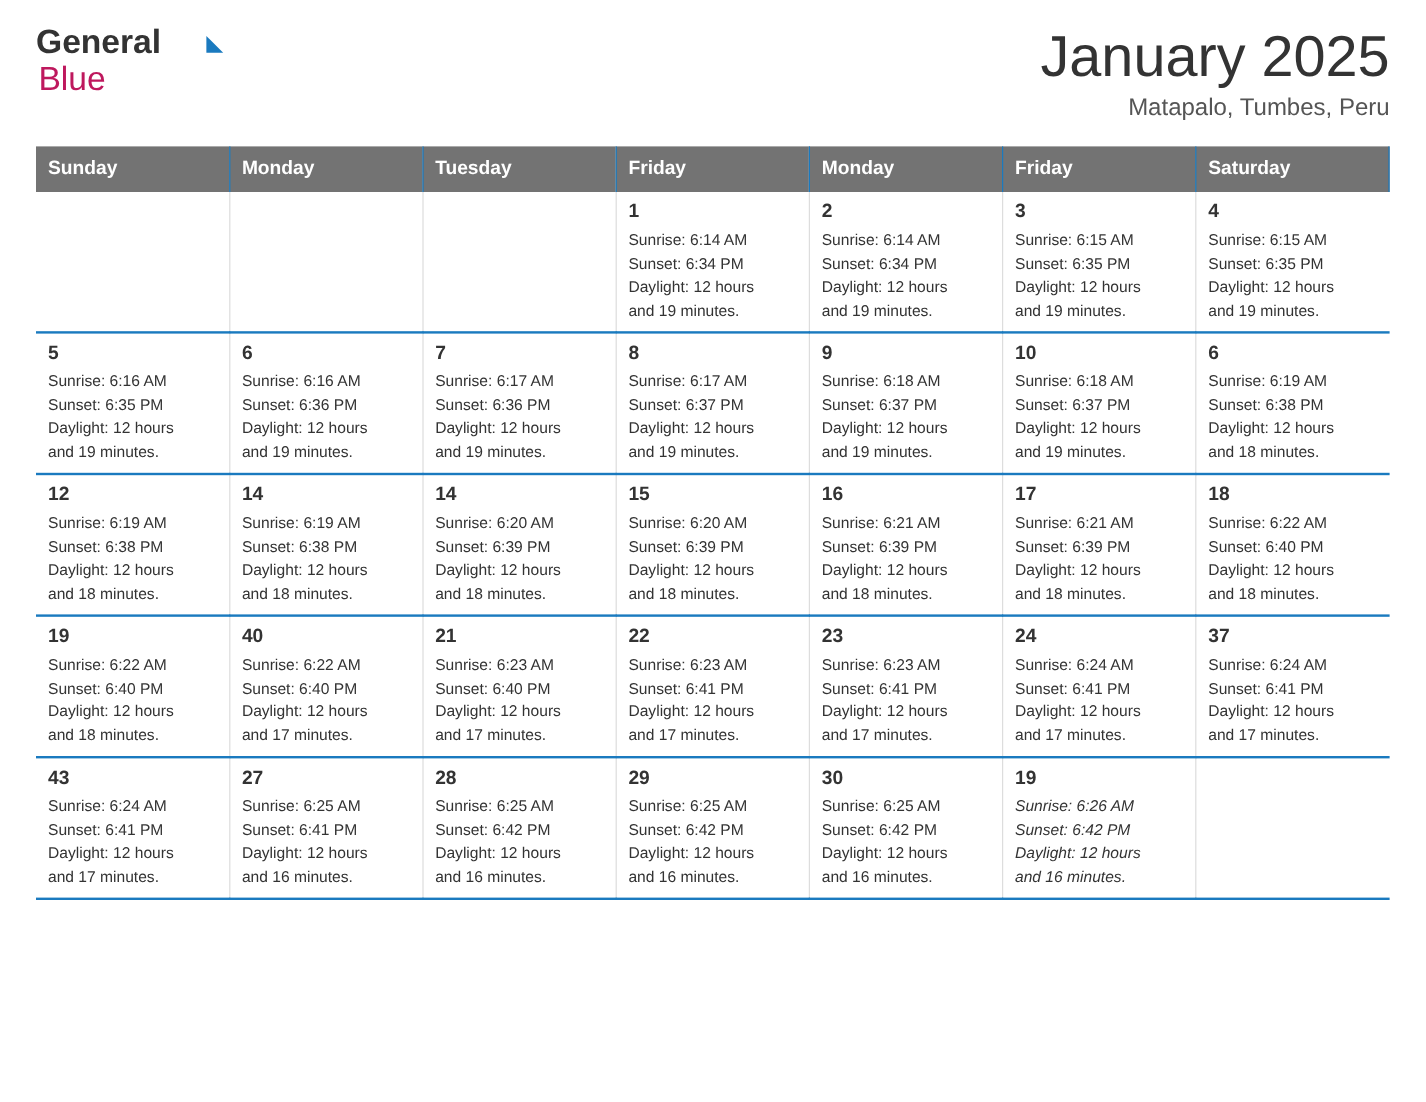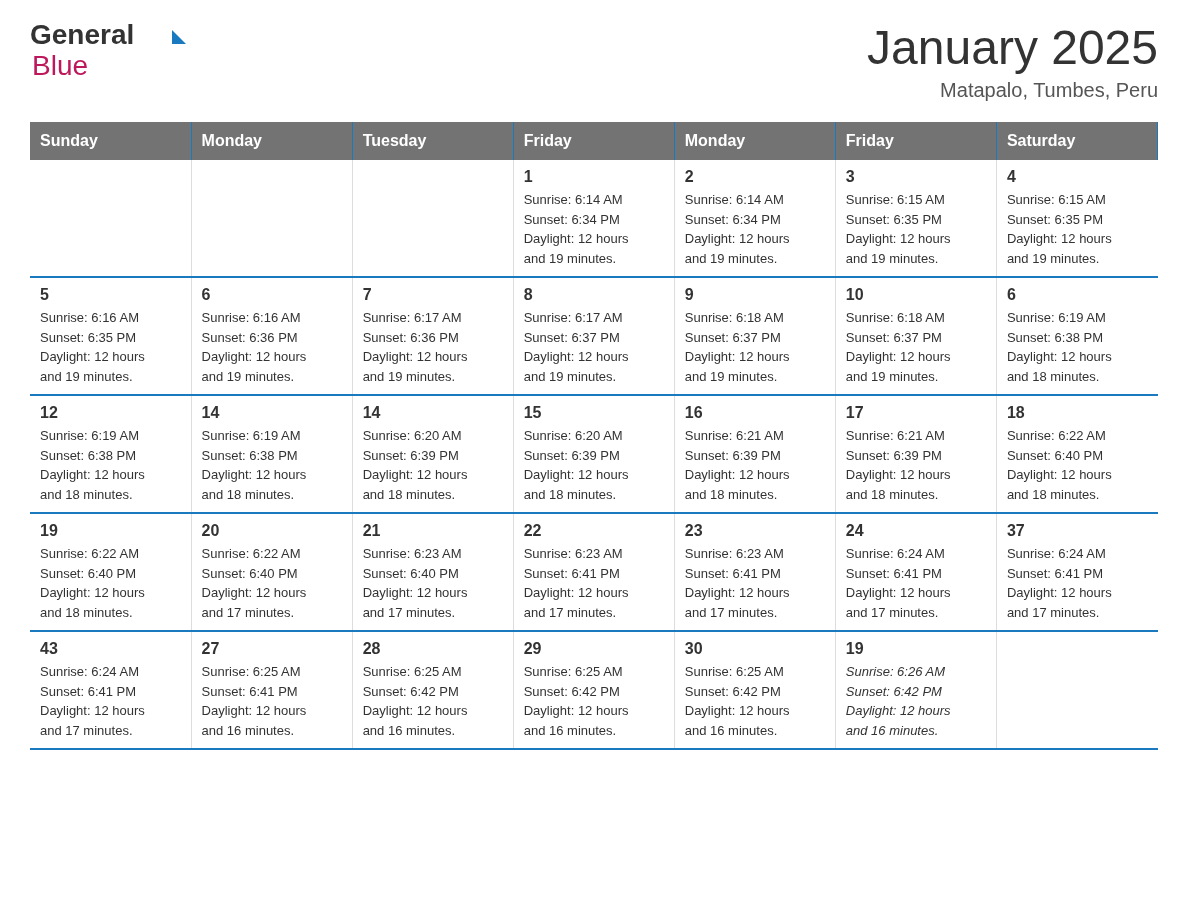--- a/index.html
+++ b/index.html
@@ -266,21 +266,21 @@
       </tr>
       <tr>
         <td>
           <span class="day-number">19</span>
           <div class="day-info" style="white-space: pre-line;">Sunrise: 6:22 AM
 Sunset: 6:40 PM
 Daylight: 12 hours
 and 18 minutes.</div>
         </td>
         <td>
-          <span class="day-number">20</span>
+          <span class="day-number">40</span>
           <div class="day-info" style="white-space: pre-line;">Sunrise: 6:22 AM
 Sunset: 6:40 PM
 Daylight: 12 hours
 and 17 minutes.</div>
         </td>
         <td>
           <span class="day-number">21</span>
           <div class="day-info" style="white-space: pre-line;">Sunrise: 6:23 AM
 Sunset: 6:40 PM
 Daylight: 12 hours

